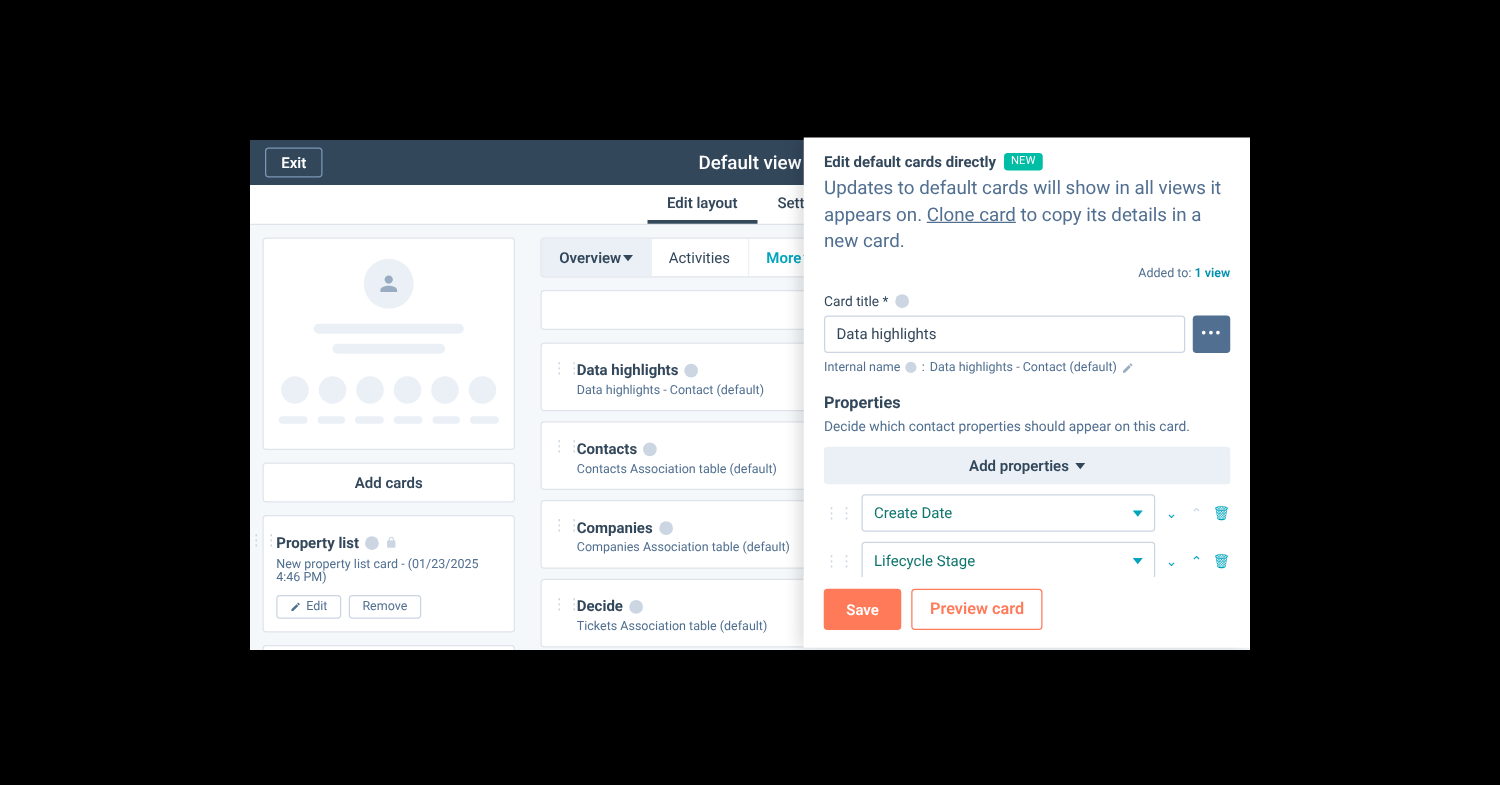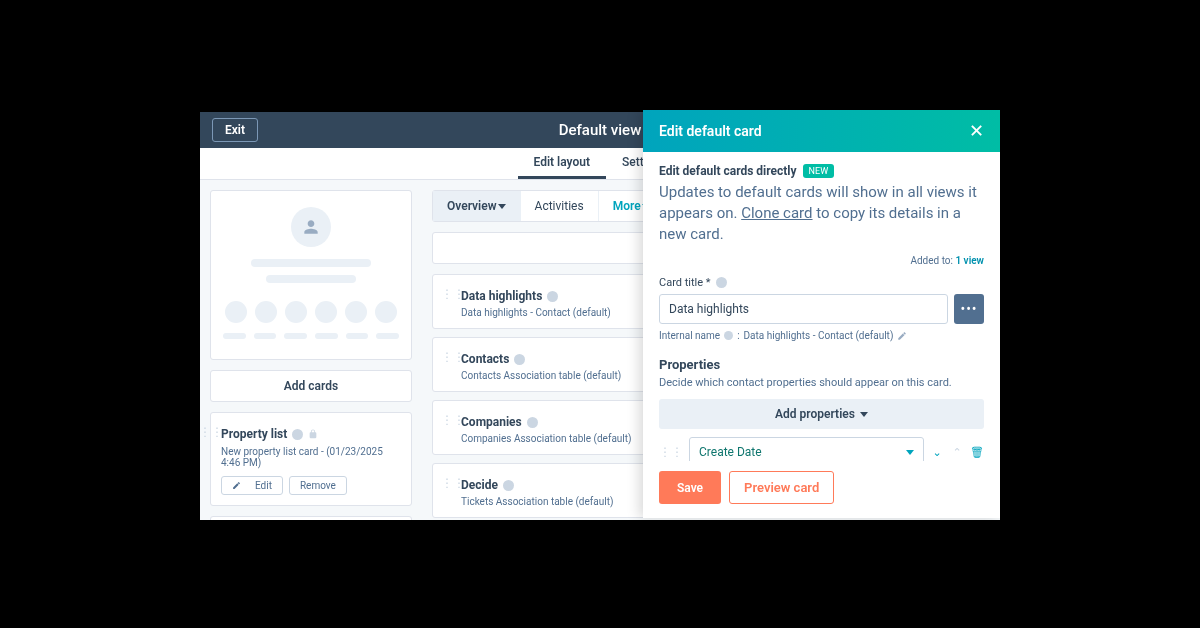--- a/index.html
+++ b/index.html
@@ -25,21 +25,21 @@
 .line-row { width:100%; display:flex; gap:8px; }
 .line-row .line-skel { flex:1; height:6px; }
 .addcards-left { background: #fff; border: 1px solid #dfe3eb; border-radius: 3px; text-align: center; font-size: 12px; font-weight: 600; color: #33475b; padding: 8px; cursor: pointer; margin-bottom: 10px; }
 .sidecard { background: #fff; border: 1px solid #dfe3eb; border-radius: 3px; padding: 10px 10px; margin-bottom: 10px; position: relative; }
 .sidecard .drag { position: absolute; left: -12px; top: 12px; color: #cbd6e2; font-size: 12px; }
 .sidecard h4 { font-size: 12px; font-weight: 700; color: #33475b; display: inline-flex; align-items:center; gap:5px; }
 .info-icon { width: 11px; height: 11px; border-radius: 50%; background: #cbd6e2; display: inline-block; }
 .lock-icon { width: 10px; height: 10px; display:inline-block; }
 .sidecard p { font-size: 10px; color: #516f90; margin-top: 4px; }
 .btnrow { display: flex; gap: 6px; margin-top: 8px; }
-.smbtn { border: 1px solid #cbd6e2; background: #fff; color: #516f90; font-size: 10px; padding: 3px 10px; border-radius: 3px; cursor: pointer; display:inline-flex; align-items:center; gap:14px; }
+.smbtn { border: 1px solid #cbd6e2; background: #fff; color: #516f90; font-size: 10px; padding: 3px 10px; border-radius: 3px; cursor: pointer; display:inline-flex; align-items:center; gap:4px; }
 .pencil { width:9px; height:9px; }
 .tabs-row { display: flex; background: #fff; border: 1px solid #dfe3eb; border-radius: 3px; margin: 10px 10px 0; }
 .mtab { padding: 8px 14px; font-size: 12px; color: #33475b; display: flex; align-items: center; gap: 1px; cursor: pointer; border-right: 1px solid #eaf0f6; }
 .mtab.active { background: #eaf0f6; font-weight:600; }
 .mtab.more { color: #00a4bd; font-weight:600; }
 .caret { display:inline-block; width:0; height:0; border-left:4px solid transparent; border-right:4px solid transparent; border-top:5px solid currentColor; }
 .addcards-mid { margin: 10px; background: #fff; border: 1px solid #dfe3eb; border-radius: 3px; text-align: center; font-size: 12px; font-weight: 600; color: #33475b; padding: 8px; cursor: pointer; }
 .mcard { margin: 0 10px 8px; background: #fff; border: 1px solid #dfe3eb; border-radius: 3px; padding: 10px 12px 10px 28px; position: relative; }
 .mcard .drag { position: absolute; left: 8px; top: 12px; color: #cbd6e2; font-size: 12px; cursor: grab; }
 .mcard h4 { font-size: 12px; font-weight: 700; color: #33475b; display:inline-flex; align-items:center; gap:5px; }
@@ -190,24 +190,20 @@
           </h4>
         <p>Tickets Association table (default)</p>
         <div class="skel-btn"></div>
       </div>
 
     </div>
   </div>
 </div>
 
 <div class="drawer">
-  <div class="drawer-head">
-    <h3>Edit default card</h3>
-    <span class="close-x">✕</span>
-  </div>
   <div class="drawer-body">
     <div class="banner-title">
       <span>Edit default cards directly</span>
       <span class="new-badge">NEW</span>
     </div>
     <div class="banner-text">
       <span>Updates to default cards will show in all views it appears on. </span><a>Clone card</a><span> to copy its details in a new card.</span>
     </div>
     <div class="addedto">
       <span>Added to: </span><a>1 view</a>

